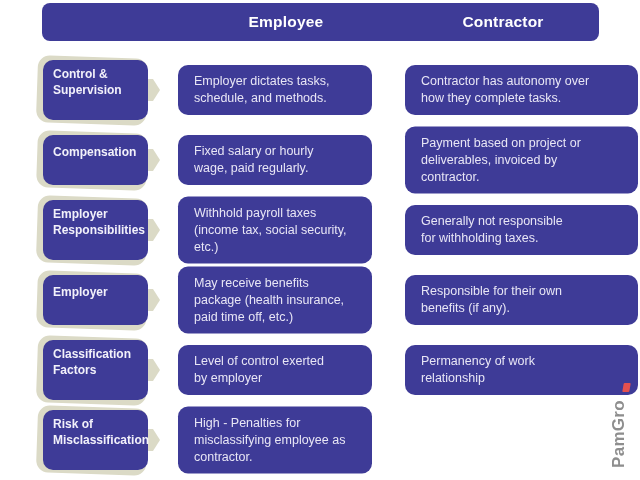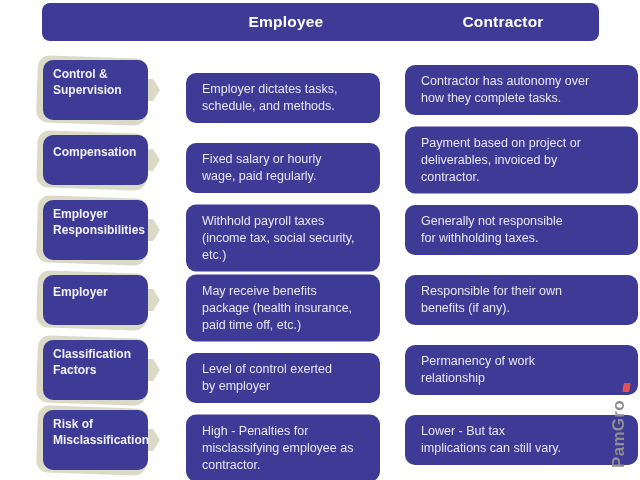--- a/index.html
+++ b/index.html
@@ -81,21 +81,21 @@
     transform: translateY(-50%);
     box-sizing: border-box;
     background: #3e3b97;
     border-radius: 10px;
     color: #e8e6f5;
     font-size: 12.5px;
     line-height: 17px;
     padding: 8px 6px 8px 16px;
     white-space: pre;
   }
-  .emp { left: 186px; width: 194px; margin-top: 8px; }
+  .emp { left: 178px; width: 194px; }
   .con { left: 405px; width: 233px; }
 
   
   .logo {
     position: absolute;
     left: 602px; top: 382px;
     width: 34px; height: 94px;
   }
   .logo-text {
     position: absolute;
@@ -196,22 +196,20 @@
     <div class="row">
       <div class="label-wrap">
         <div class="label-shadow"></div>
         <div class="label-arrow"></div>
         <div class="label-box">Risk of
 Misclassification</div>
       </div>
       <div class="cell emp">High - Penalties for
 misclassifying employee as
 contractor.</div>
-      <div class="cell con">Lower - But tax
-implications can still vary.</div>
     </div>
 
   </div>
 
   <div class="logo">
     <span class="logo-mark"></span>
     <span class="logo-text">PamGro</span>
   </div>
 
 </div>

